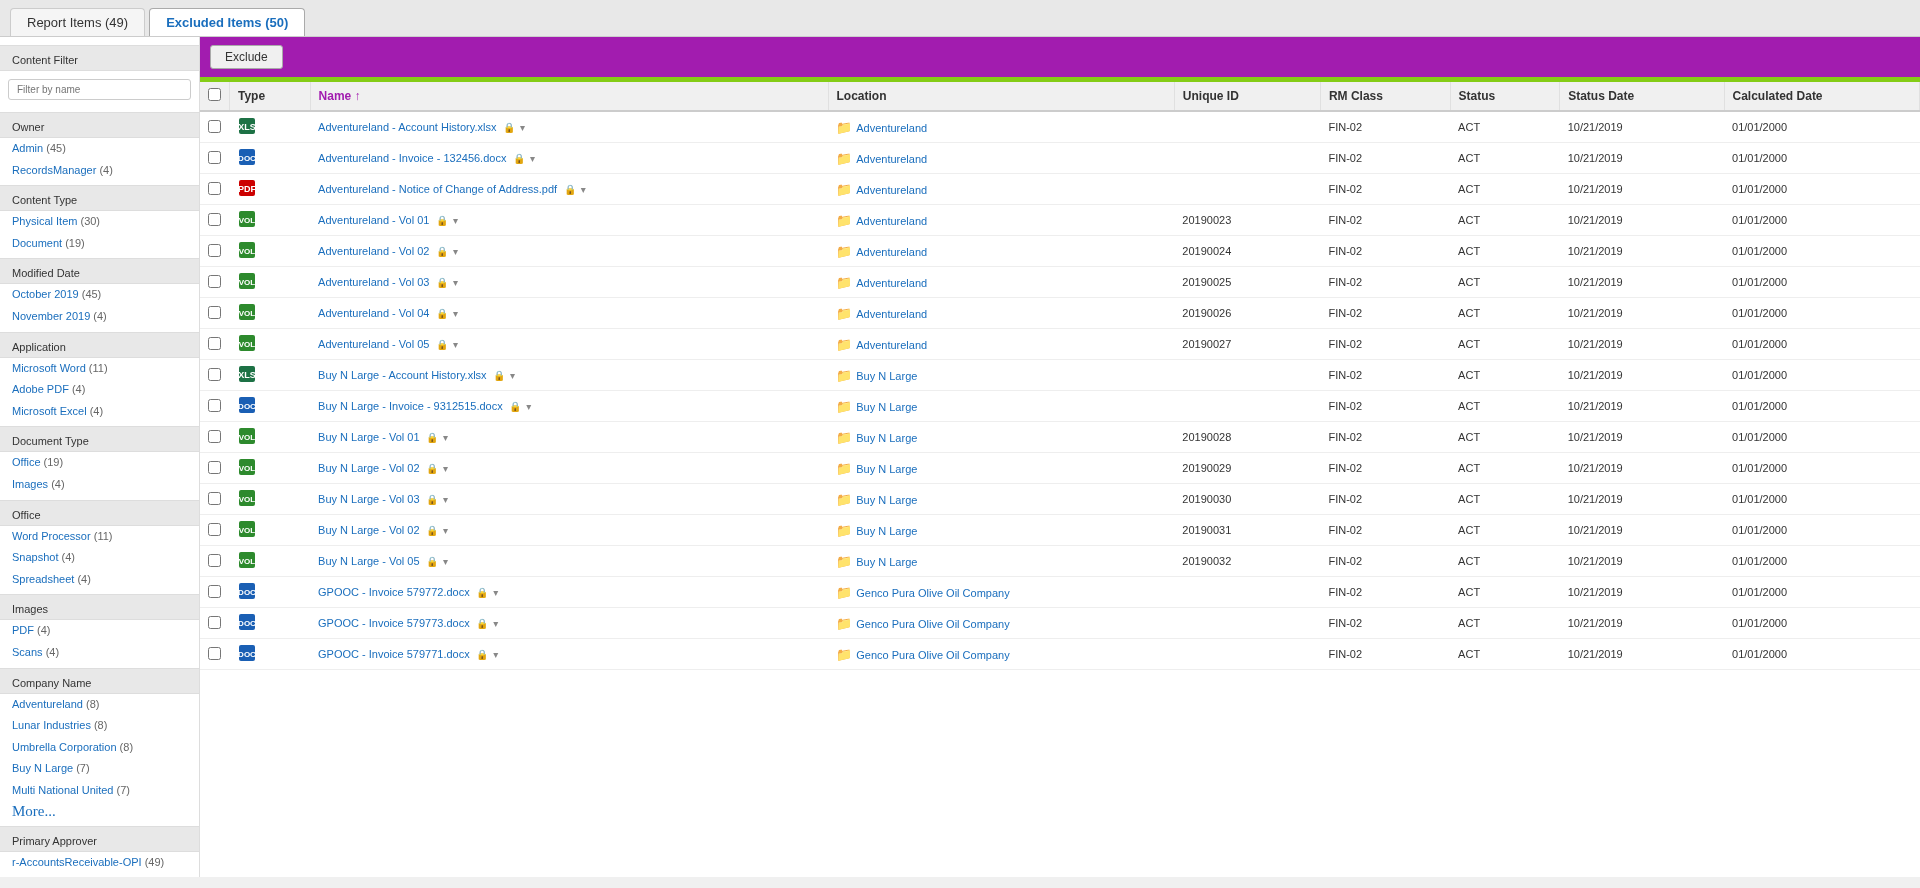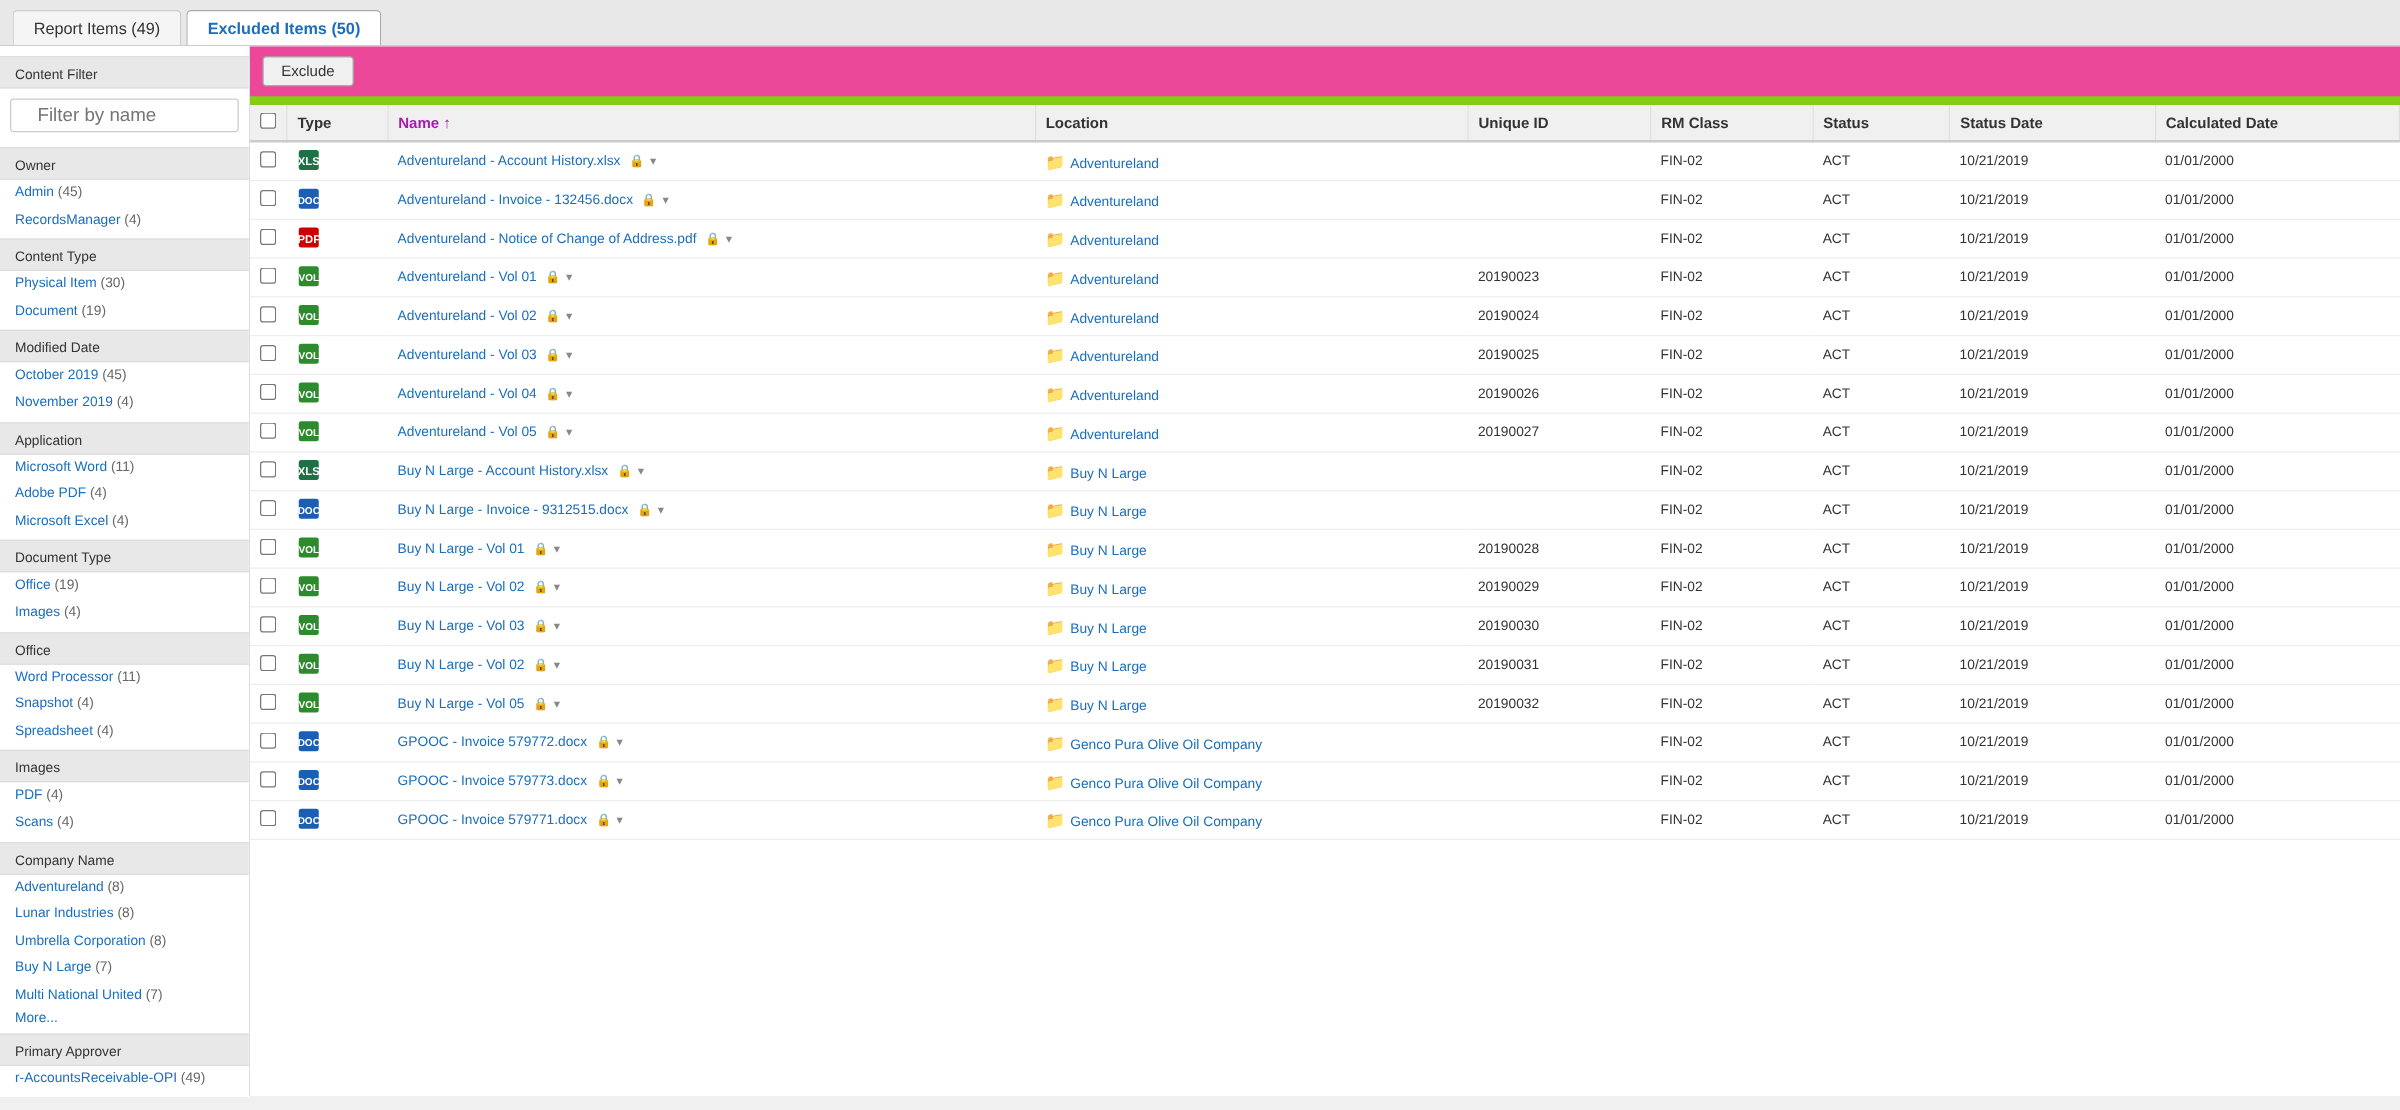--- a/index.html
+++ b/index.html
@@ -41,41 +41,41 @@
       padding: 8px 12px 4px;
       background: #e8e8e8;
       border-top: 1px solid #ddd;
       border-bottom: 1px solid #ddd;
       margin-top: 4px;
     }
     .sidebar-section-title:first-child { margin-top: 0; }
     .filter-input {
       width: calc(100% - 16px);
       margin: 8px;
-      padding: 4px 21px;
+      padding: 4px 8px;
       border: 1px solid #ccc;
       border-radius: 3px;
-      font-size: 15px;
+      font-size: 10px;
     }
     .sidebar-item {
       padding: 2px 12px;
       font-size: 11px;
       cursor: pointer;
       color: #1a6ebd;
       line-height: 1.6;
     }
     .sidebar-item .count { color: #666; font-size: 11px; }
-    .sidebar-more { padding: 2px 12px; font-size: 11px; color: #1a6ebd; cursor: pointer; }
+    .sidebar-more { padding: 2px 12px; font-size: 15px; color: #1a6ebd; cursor: pointer; font-family: Liberation Serif, serif; }
 
     .content { flex: 1; overflow-y: auto; background: #fff; }
 
     .content-header {
       padding: 8px 10px;
-      background: #ec4899;
-      border-bottom: 7px solid #84cc16;
+      background: #a21caf;
+      border-bottom: 5px solid #84cc16;
     }
     .exclude-btn {
       padding: 4px 14px;
       background: #f0f0f0;
       border: 1px solid #aaa;
       border-radius: 3px;
       cursor: pointer;
       font-size: 12px;
       color: #333;
     }

